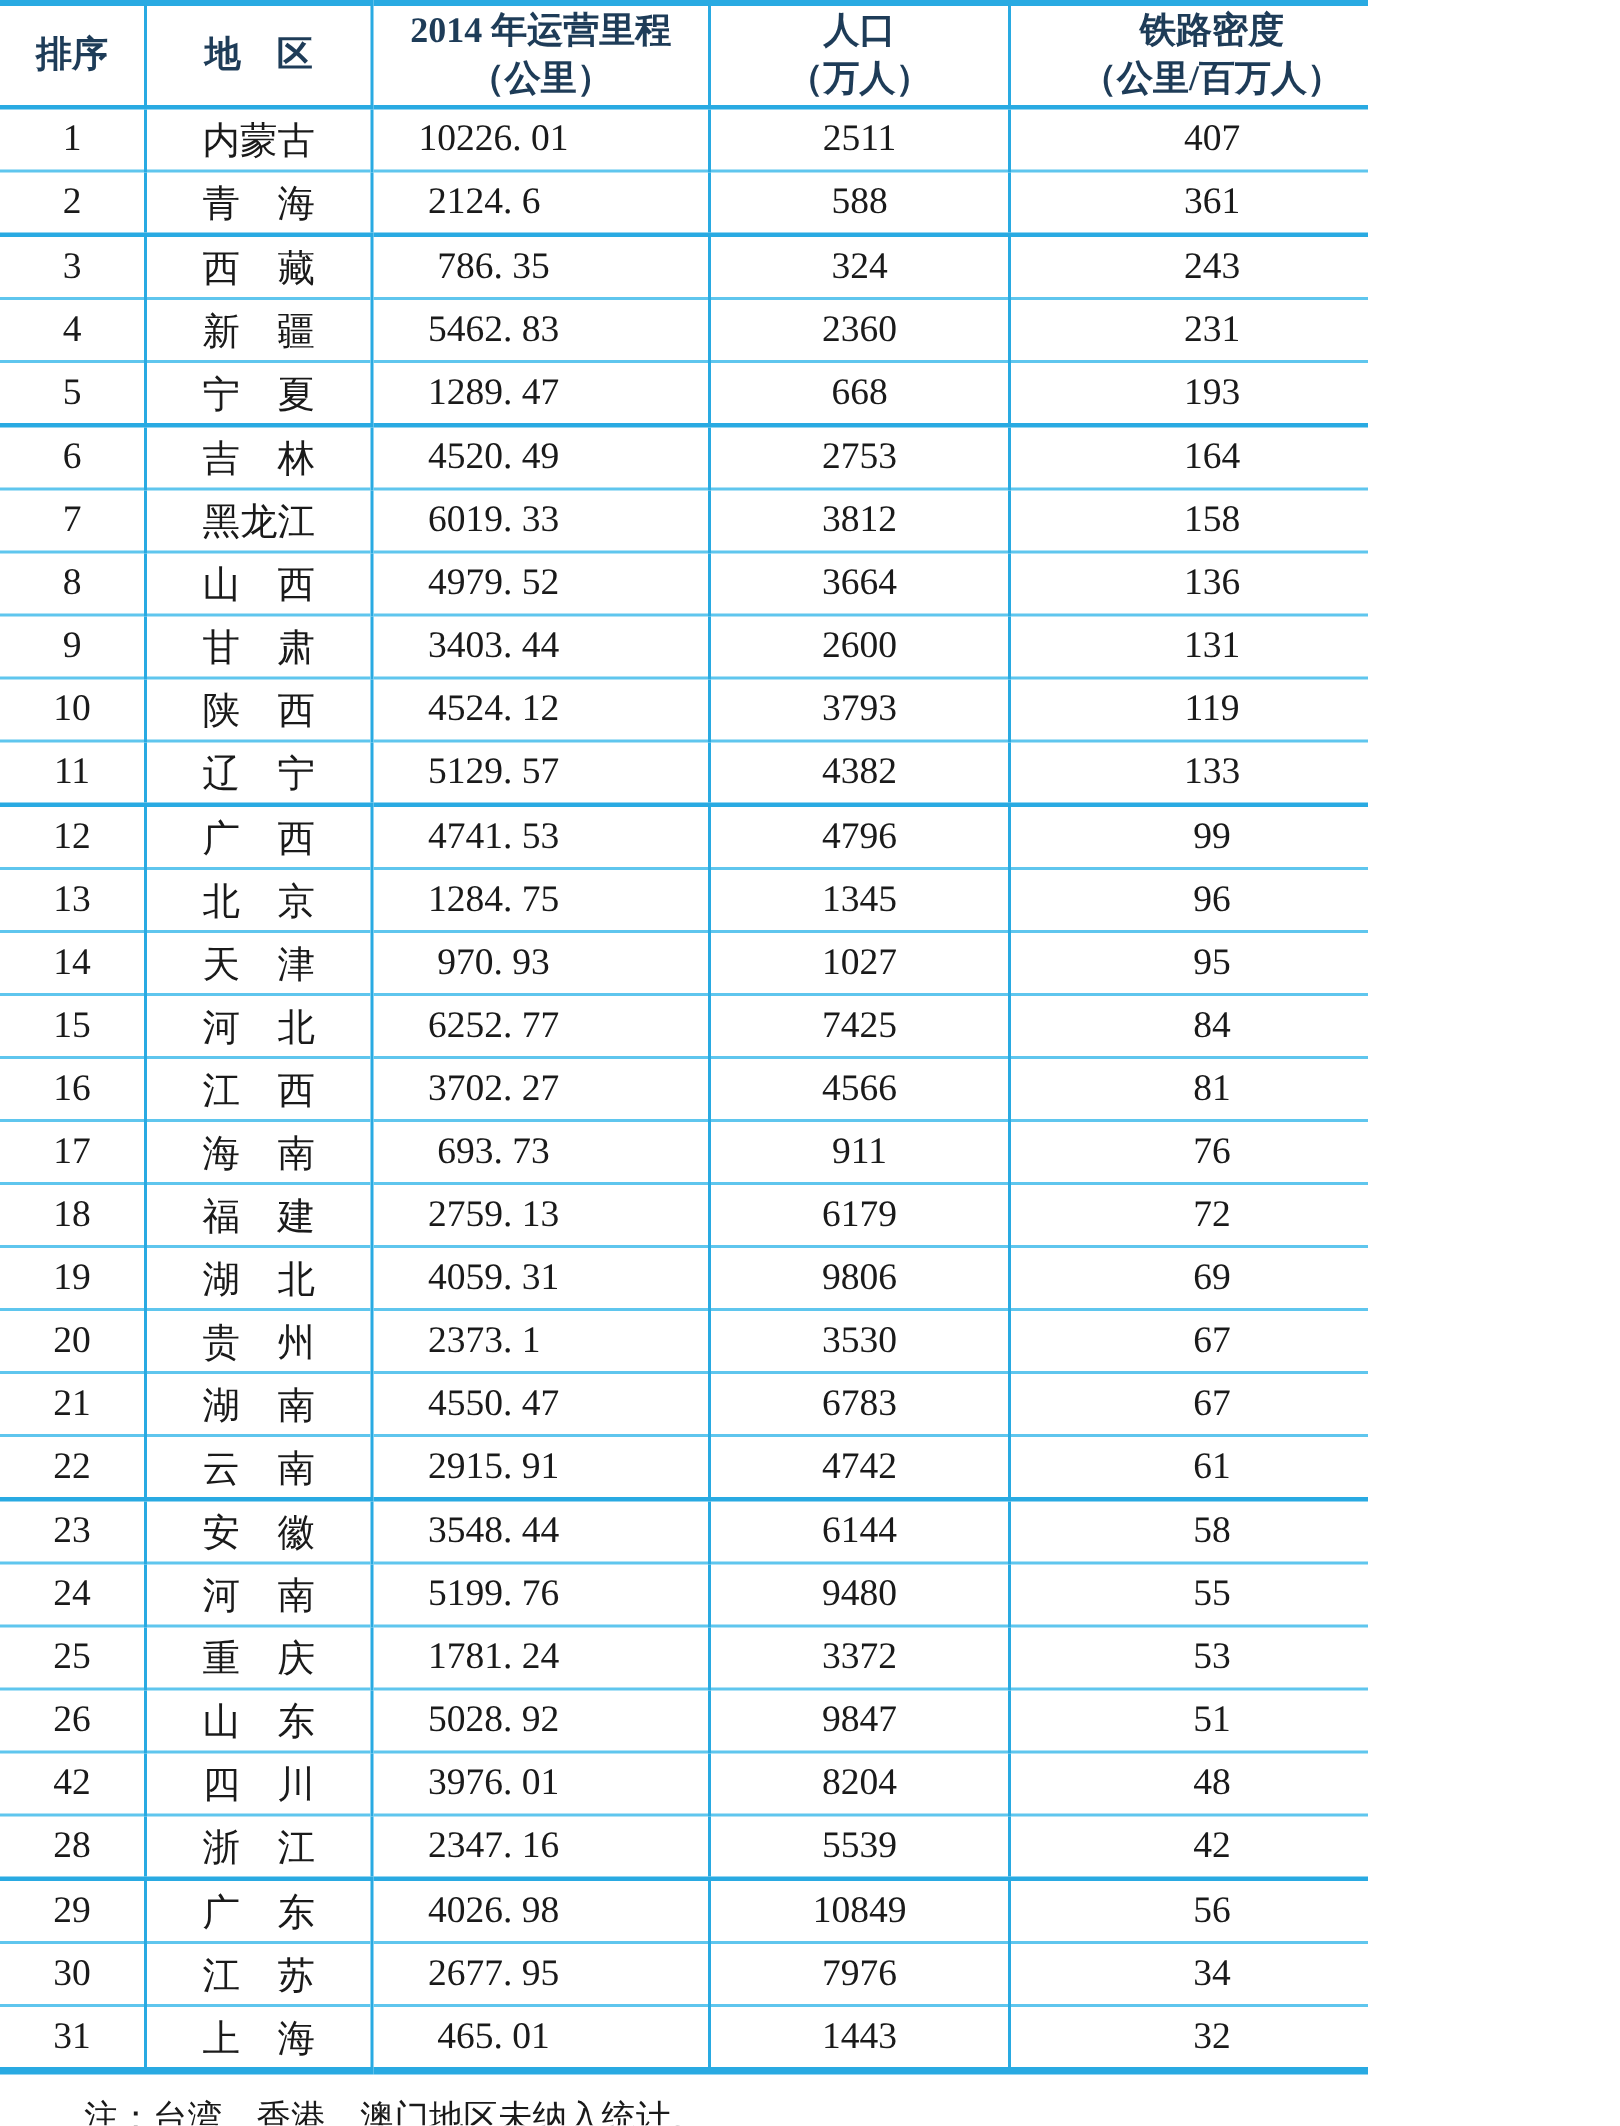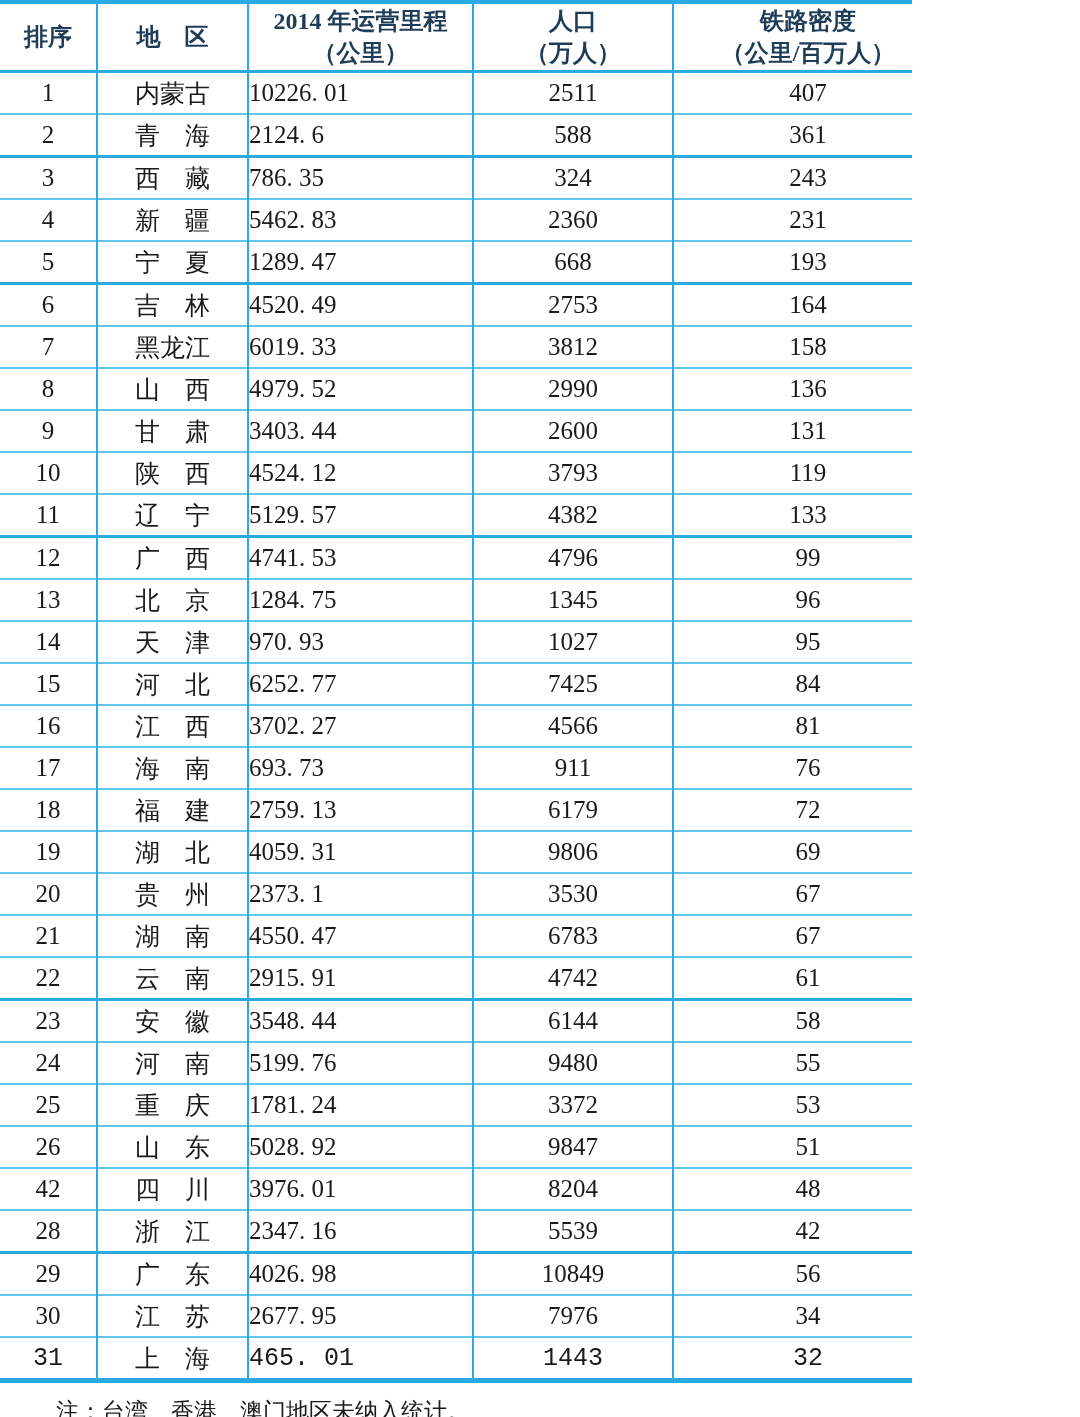--- a/index.html
+++ b/index.html
@@ -30,22 +30,22 @@
     font-weight:bold;color:var(--header-text);
     font-size:24px;line-height:32px;text-align:center;
   }
   
   tbody td{
     height:40px;font-size:25px;text-align:center;
     border-top:2px solid var(--border-light);
     color:var(--body-text);
   }
   tbody tr.group-start td{border-top:3px solid var(--border-strong);}
-  tbody tr.last-row td{border-bottom:5px solid var(--border-strong);font-family:Liberation Mono, monospace;}
-  td.mileage{text-align:left;padding-right:63px;white-space:pre;}
+  tbody tr.last-row td{border-bottom:5px solid var(--border-strong);}
+  td.mileage{text-align:center;padding-right:63px;white-space:pre;}
   td.grade{font-size:25px;}
   .note{
     padding:13px 0 0 56px;font-size:23px;color:var(--body-text);
   }
 </style>
 </head>
 <body>
 
 <div class="page">
   <table class="density-table">
@@ -133,21 +133,21 @@
         <td class="first">7</td>
         <td>黑龙江</td>
         <td class="mileage">6019. 33</td>
         <td>3812</td>
         <td>158</td>
       </tr>
       <tr>
         <td class="first">8</td>
         <td>山　西</td>
         <td class="mileage">4979. 52</td>
-        <td>2990</td>
+        <td>3664</td>
         <td>136</td>
       </tr>
       <tr>
         <td class="first">9</td>
         <td>甘　肃</td>
         <td class="mileage">3403. 44</td>
         <td>2600</td>
         <td>131</td>
       </tr>
       <tr>

